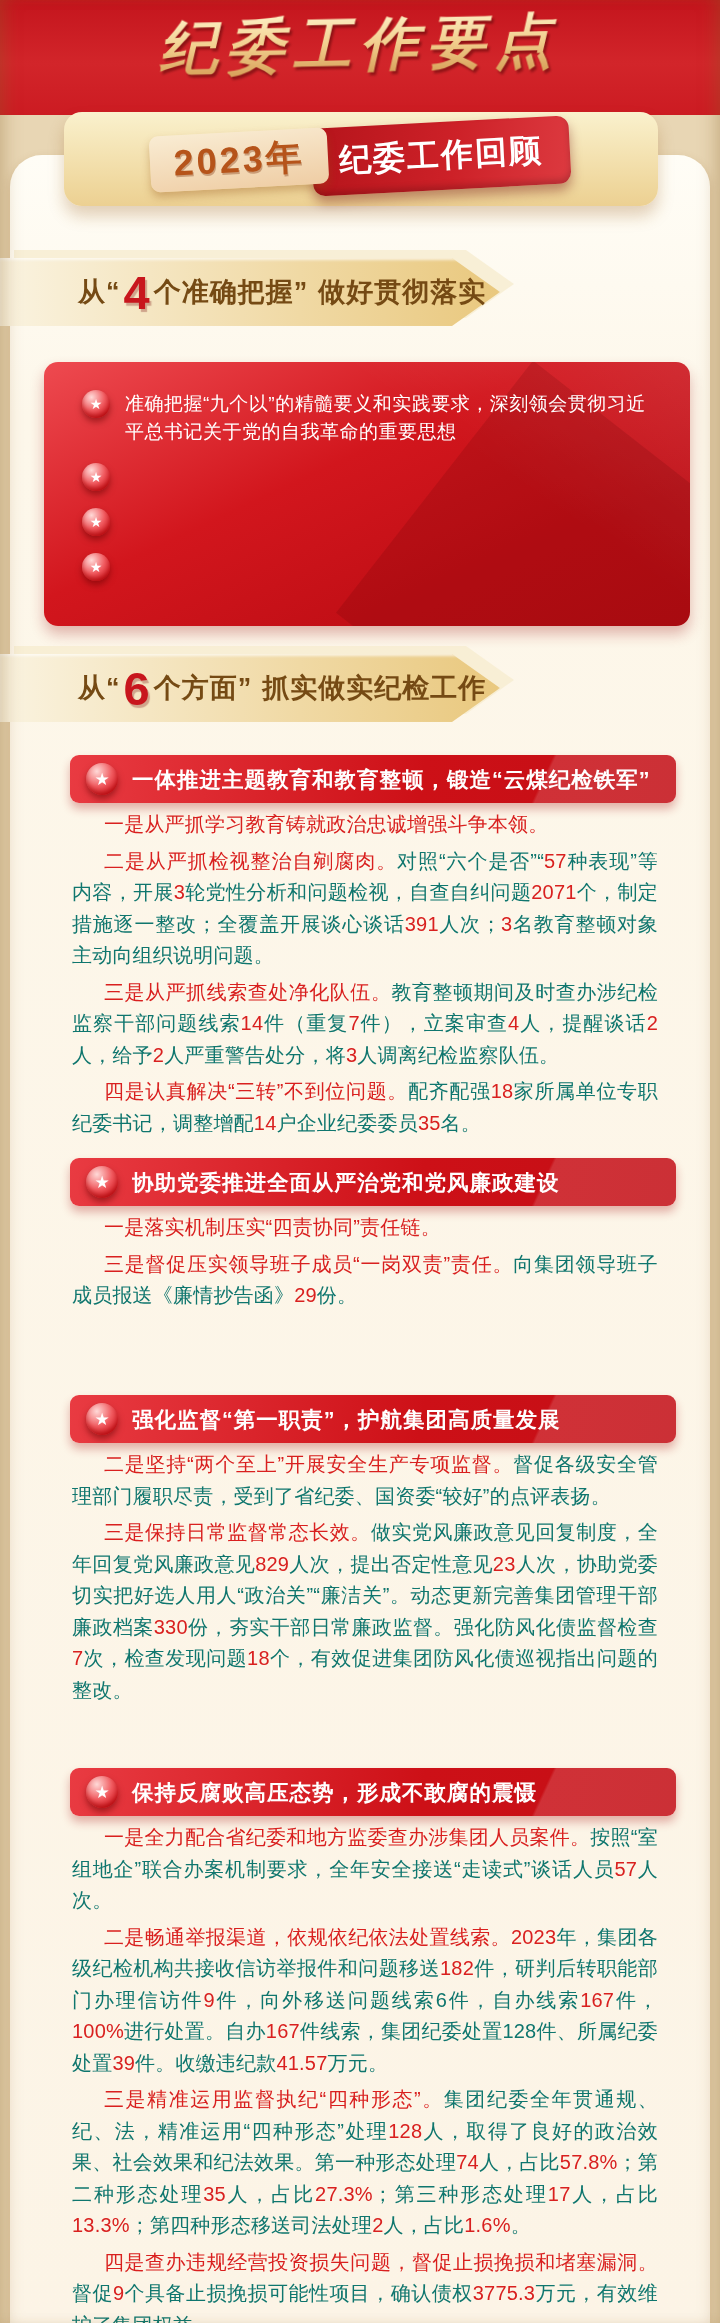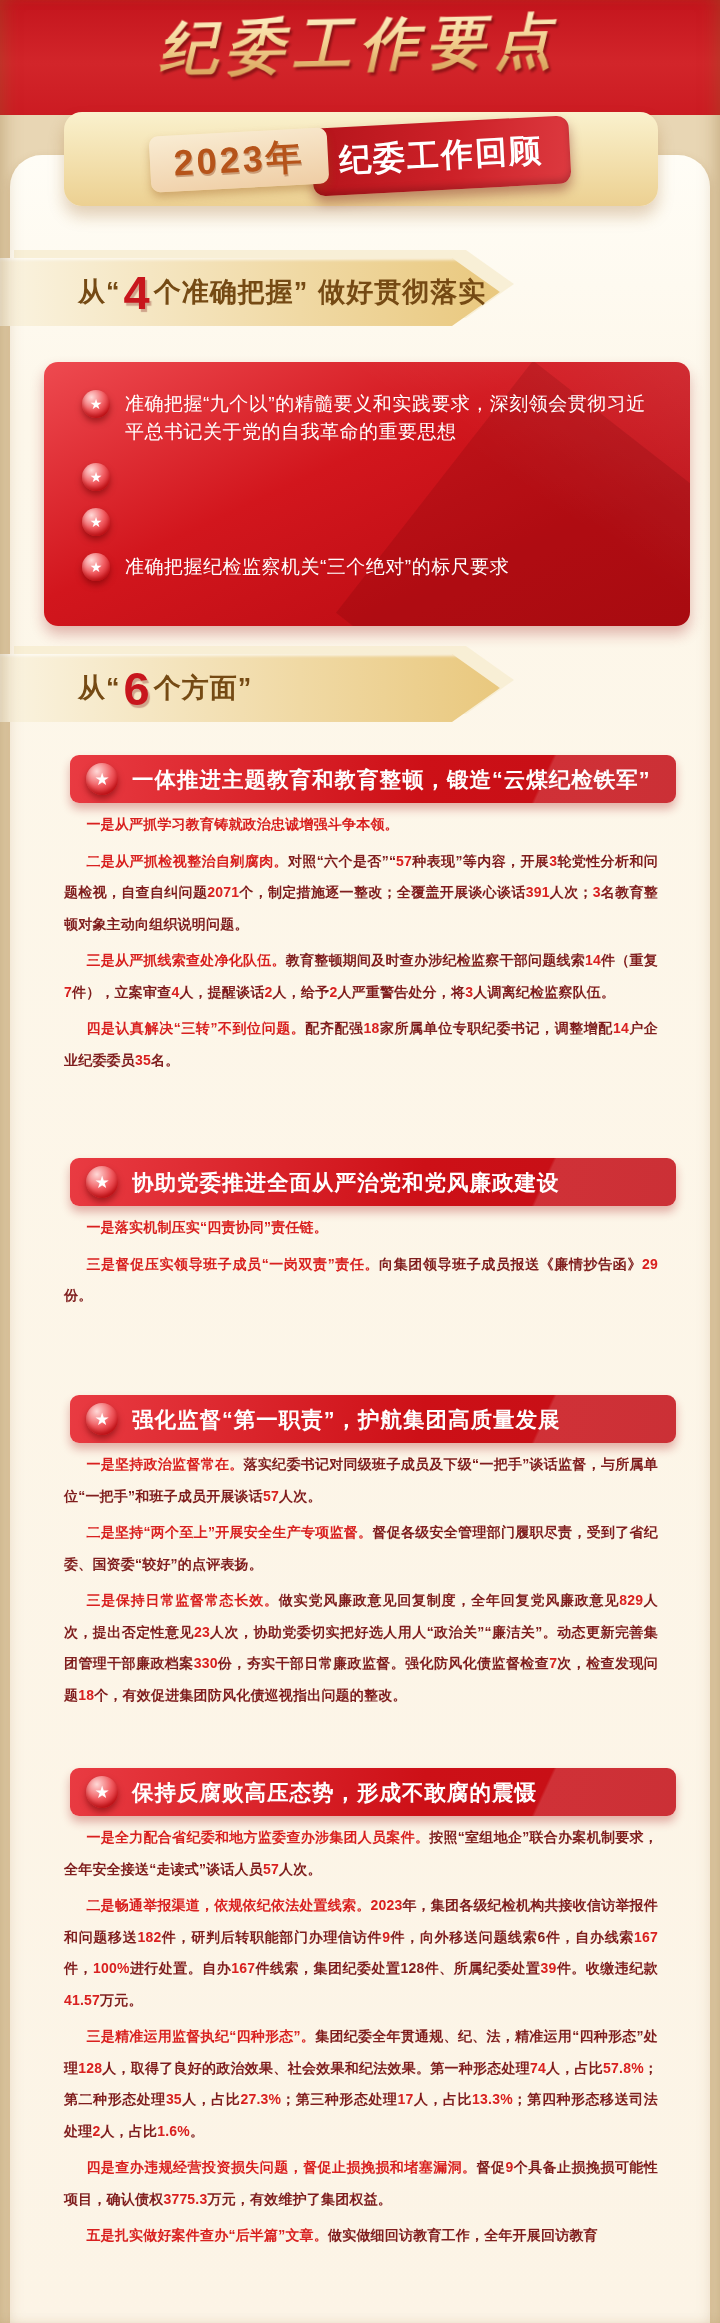--- a/index.html
+++ b/index.html
@@ -81,23 +81,23 @@
   
   .subsection{position:absolute;left:64px;width:594px;}
   .sub-band{position:relative;margin-left:6px;width:606px;height:48px;border-radius:9px;
     background:linear-gradient(100deg,#e93b42,#cd1017 58%,#c30e15);
     box-shadow:0 6px 10px rgba(170,25,25,.32);
     display:flex;align-items:center;overflow:hidden;}
   .sub-band::after{content:"";position:absolute;right:0;top:0;width:46%;height:100%;
     background:linear-gradient(115deg,rgba(255,255,255,0) 52%,rgba(255,255,255,.14) 53%);}
   .sub-title{color:#ffffff;font-size:21.5px;font-weight:900;letter-spacing:1px;white-space:nowrap;}
   .sub-body{margin-top:6px;}
-  .sub-body p{margin:0 0 5px 0;font-size:14px;line-height:31.5px;font-weight:700;
+  .sub-body p{margin:0 0 5px 8px;font-size:20px;line-height:31.5px;font-weight:400;
     text-align:justify;text-indent:1.6em;letter-spacing:.2px;}
-  .seg-d{color:#7f1d1d;}
+  .seg-d{color:#0f766e;}
   .seg-r{color:#d9201f;}
 </style>
 </head>
 <body>
 
 <div class="top-red"></div>
 <div class="main-title">纪委工作要点</div>
 
 <div class="main-card"></div>
 
@@ -125,33 +125,33 @@
         <span class="txt">准确把握“九个以”的精髓要义和实践要求，深刻领会贯彻习近平总书记关于党的自我革命的重要思想</span>
       </li>
       <li class="star-row">
         <span class="star-badge">★</span>
       </li>
       <li class="star-row">
         <span class="star-badge">★</span>
       </li>
       <li class="star-row">
         <span class="star-badge">★</span>
-        <span class="txt">准确把握纪检监察机关“三个绝对”的标尺要求</span>
       </li>
     </ul>
 </div>
 
 <div class="arrow-band" id="band-six">
   <div class="ghost"></div>
   <div class="bg"></div>
   <div class="band-text">
     <span>从“</span>
       <span class="band-num">6</span>
       <span>个方面”</span>
       <span style="width:10px"></span>
+      <span>抓实做实纪检工作</span>
   </div>
 </div>
 
 <div id="subsections">
     <div class="subsection" style="top: 755px;">
       <div class="sub-band">
         <span class="star-badge lg">★</span>
         <span class="sub-title">一体推进主题教育和教育整顿，锻造“云煤纪检铁军”</span>
       </div>
       <div class="sub-body">
@@ -170,21 +170,20 @@
         <p><span class="seg-r">一是落实机制压实“四责协同”责任链。</span></p>
         <p><span class="seg-r">三是督促压实领导班子成员“一岗双责”责任。</span><span class="seg-d">向集团领导班子成员报送《廉情抄告函》</span><span class="seg-r">29</span><span class="seg-d">份。</span></p>
       </div>
     </div>
     <div class="subsection" style="top: 1395px;">
       <div class="sub-band">
         <span class="star-badge lg">★</span>
         <span class="sub-title">强化监督“第一职责”，护航集团高质量发展</span>
       </div>
       <div class="sub-body">
-        <p><span class="seg-r">一是坚持政治监督常在。</span><span class="seg-d">落实纪委书记对同级班子成员及下级“一把手”谈话监督，与所属单位“一把手”和班子成员开展谈话</span><span class="seg-r">57</span><span class="seg-d">人次。</span></p>
         <p><span class="seg-r">二是坚持“两个至上”开展安全生产专项监督。</span><span class="seg-d">督促各级安全管理部门履职尽责，受到了省纪委、国资委“较好”的点评表扬。</span></p>
         <p><span class="seg-r">三是保持日常监督常态长效。</span><span class="seg-d">做实党风廉政意见回复制度，全年回复党风廉政意见</span><span class="seg-r">829</span><span class="seg-d">人次，提出否定性意见</span><span class="seg-r">23</span><span class="seg-d">人次，协助党委切实把好选人用人“政治关”“廉洁关”。动态更新完善集团管理干部廉政档案</span><span class="seg-r">330</span><span class="seg-d">份，夯实干部日常廉政监督。强化防风化债监督检查</span><span class="seg-r">7</span><span class="seg-d">次，检查发现问题</span><span class="seg-r">18</span><span class="seg-d">个，有效促进集团防风化债巡视指出问题的整改。</span></p>
       </div>
     </div>
     <div class="subsection" style="top: 1768px;">
       <div class="sub-band">
         <span class="star-badge lg">★</span>
         <span class="sub-title">保持反腐败高压态势，形成不敢腐的震慑</span>
       </div>
       <div class="sub-body">

